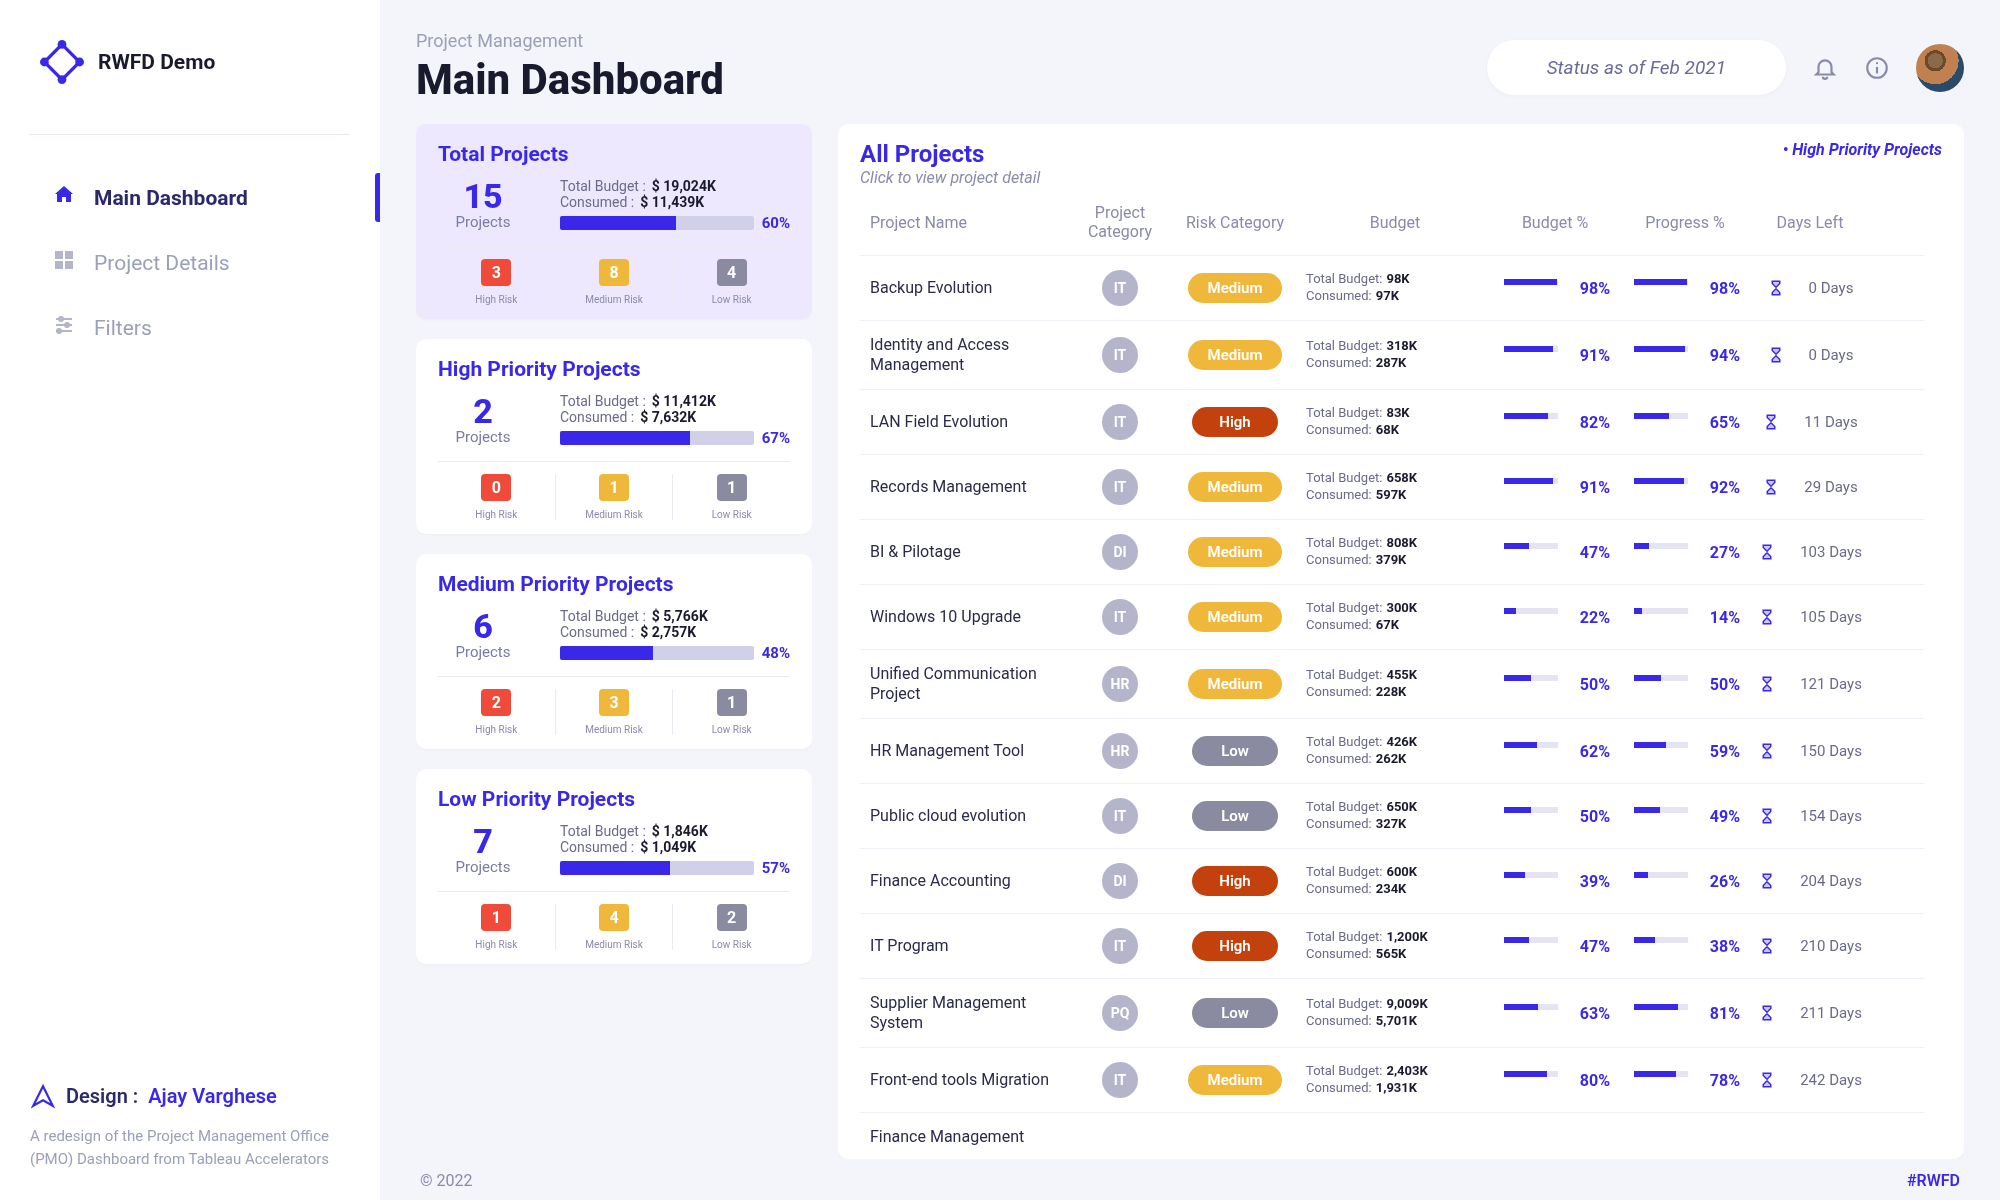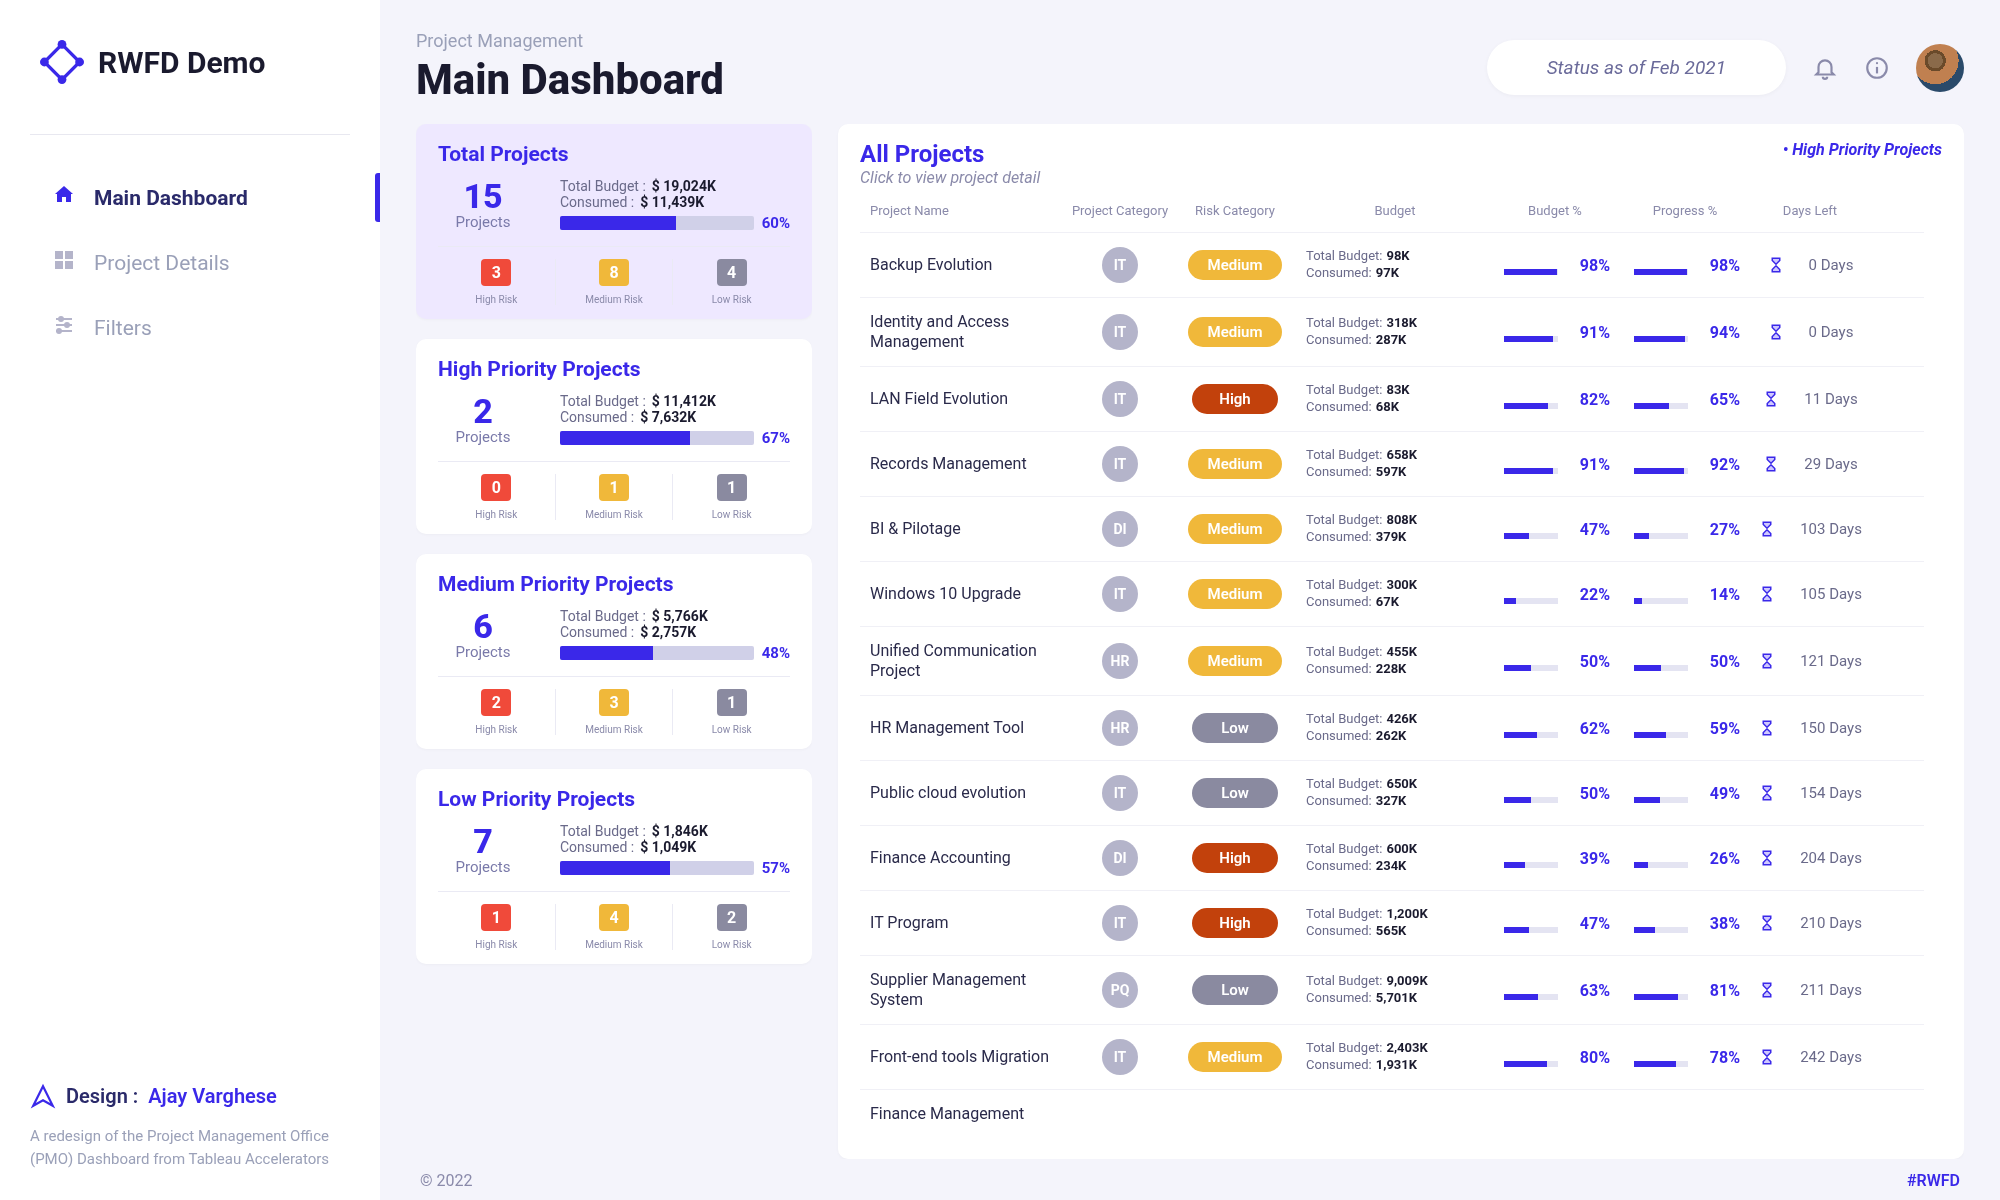--- a/index.html
+++ b/index.html
@@ -16,21 +16,21 @@
 
 .sidebar {
   width: 380px;
   background: #fff;
   display: flex;
   flex-direction: column;
   padding: 40px 30px 30px 30px;
 }
 .logo-row { display: flex; align-items: center; gap: 14px; margin-bottom: 50px; padding-left: 10px; }
 .logo-mark { width: 44px; height: 44px; }
-.logo-text { font-size: 30px; font-weight: 700; color: #1a1a2e; }
+.logo-text { font-size: 21px; font-weight: 700; color: #1a1a2e; }
 .sidebar-divider { border: none; border-top: 1px solid #e8e8f0; margin: 0 0 30px 0; }
 
 .nav-item {
   display: flex;
   align-items: center;
   gap: 18px;
   padding: 18px 22px;
   font-size: 21px;
   color: #9aa0b8;
   cursor: pointer;
@@ -121,21 +121,21 @@
   display: flex;
   flex-direction: column;
   overflow: hidden;
 }
 .table-header { display: flex; justify-content: space-between; align-items: flex-start; margin-bottom: 10px; }
 .table-title { font-size: 24px; font-weight: 700; color: #3a28e9; }
 .table-sub { font-size: 16px; font-style: italic; color: #8a8aaa; }
 .hp-link { font-size: 16px; font-weight: 700; font-style: italic; color: #3a28e9; cursor: pointer; }
 .hp-link::before { content: '• '; }
 
-.columns-row { display: flex; align-items: center; padding: 6px 0 14px 0; font-size: 13px; color: #8a8aaa; }
+.columns-row { display: flex; align-items: center; padding: 6px 0 14px 0; font-size: 16px; color: #8a8aaa; }
 .col { text-align: center; }
 .c-name { width: 210px; text-align: left; padding-left: 10px; }
 .c-cat { width: 100px; }
 .c-risk { width: 130px; }
 .c-budget { width: 190px; }
 .c-bpct { width: 130px; }
 .c-ppct { width: 130px; }
 .c-days { width: 120px; }
 
 .rows-scroll { flex: 1; overflow-y: auto; position: relative; padding-right: 18px; }
@@ -180,21 +180,21 @@
   min-width: 86px;
 }
 .risk-pill.High { background: #c2410c; }
 .risk-pill.Medium { background: #f0b83a; }
 .risk-pill.Low { background: #8a8aa0; }
 
 .bud-lines { font-size: 13px; color: #6a6a8a; text-align: left; padding-left: 6px; line-height: 1.3; }
 .bud-lines .bl { display: flex; gap: 4px; white-space: nowrap; }
 .bud-lines .v { font-weight: 700; color: #1a1a2e; }
 
-.pct-cell { display: flex; align-items: flex-end; gap: 10px; justify-content: flex-end; padding-right: 10px; }
+.pct-cell { display: flex; align-items: flex-start; gap: 10px; justify-content: flex-end; padding-right: 10px; }
 .pct-bar { width: 54px; height: 6px; background: #e4e4f2; position: relative; }
 .pct-bar .fill { position: absolute; left: 0; top: 0; bottom: 0; background: #3a28e9; }
 .pct-val { font-weight: 700; color: #3a28e9; font-size: 16px; min-width: 42px; text-align: right; }
 
 .days-cell { display: flex; align-items: flex-end; gap: 24px; justify-content: center; color: #6a6a8a; font-size: 15px; }
 .hourglass { width: 18px; height: 18px; color: #3a28e9; }
 
 .footer-row {
   display: flex;
   justify-content: space-between;

